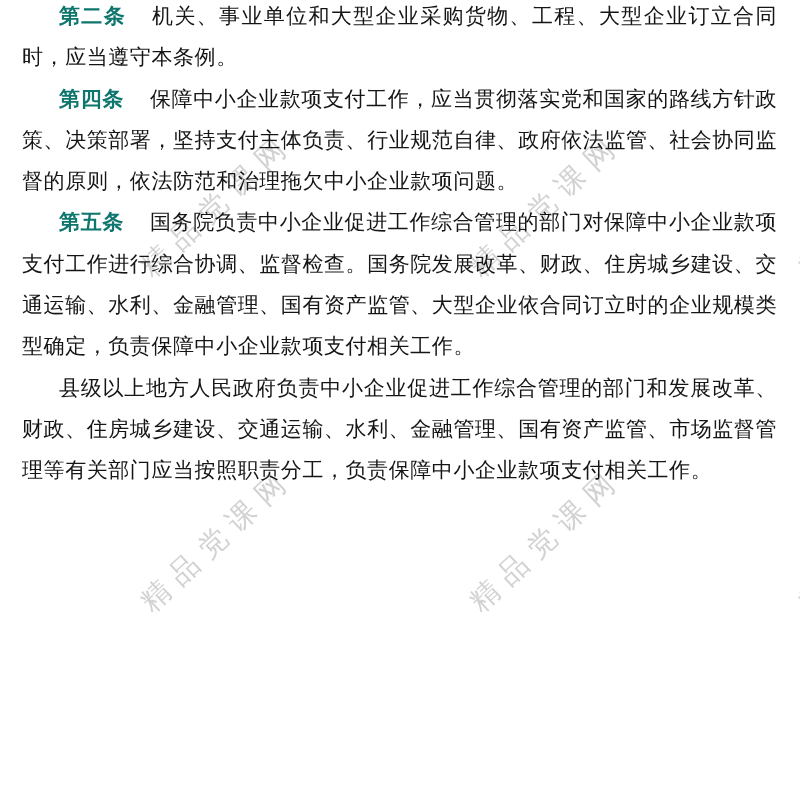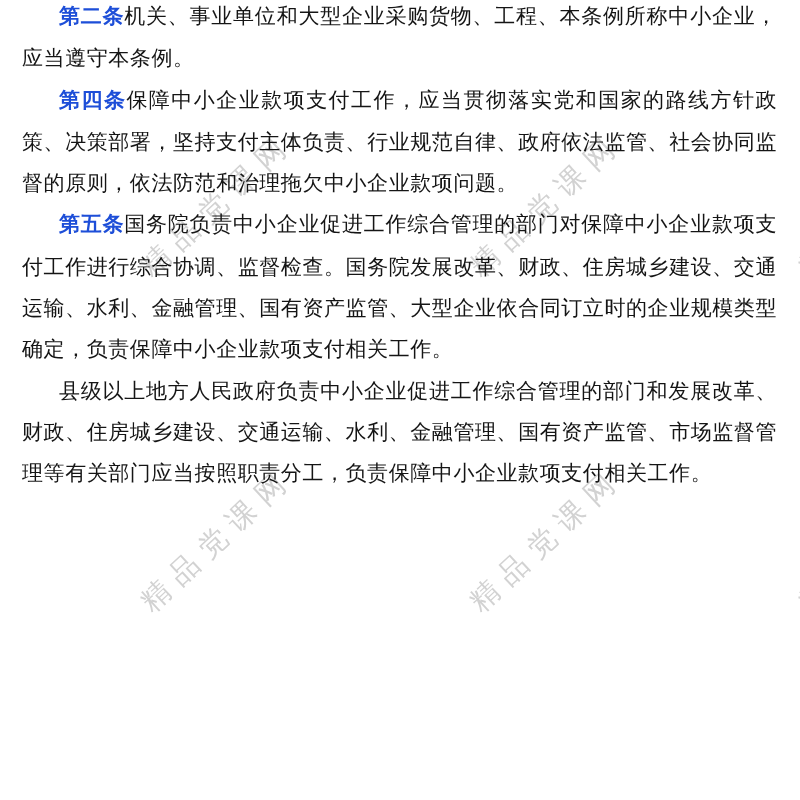--- a/index.html
+++ b/index.html
@@ -46,23 +46,24 @@
     font-size: 21px;
     line-height: 41.3px;
     letter-spacing: 0.57px;
     color: #151515;
     text-align: justify;
     text-justify: inter-character;
     word-break: break-all;
     text-indent: 37px;
   }
   b.head {
-    font-family: Liberation Mono, monospace;
+    font-family: Liberation Serif, serif;
     font-weight: bold;
-    color: #1d4ed8;
+    color: #0f766e;
+    margin-right: 26px;
   }
   b.head:empty { display: none; margin: 0; }
 </style>
 </head>
 <body>
 
 <div class="page">
 
   <div class="wm-layer">
     <span class="wm" style="left:217px; top:205px;">精品党课网</span>
@@ -70,19 +71,19 @@
     <span class="wm" style="left:875px; top:205px;">精品党课网</span>
     <span class="wm" style="left:217px; top:540px;">精品党课网</span>
     <span class="wm" style="left:546px; top:540px;">精品党课网</span>
     <span class="wm" style="left:875px; top:540px;">精品党课网</span>
     <span class="wm" style="left:217px; top:875px;">精品党课网</span>
     <span class="wm" style="left:546px; top:875px;">精品党课网</span>
     <span class="wm" style="left:875px; top:875px;">精品党课网</span>
   </div>
 
   <div class="content">
-    <p class="para"><b class="head">第二条</b><span>机关、事业单位和大型企业采购货物、工程、本条例所称中小企业，应当遵守本条例。</span></p>
+    <p class="para"><b class="head">第二条</b><span>机关、事业单位和大型企业采购货物、工程、大型企业订立合同时，应当遵守本条例。</span></p>
     <p class="para"><b class="head">第四条</b><span>保障中小企业款项支付工作，应当贯彻落实党和国家的路线方针政策、决策部署，坚持支付主体负责、行业规范自律、政府依法监管、社会协同监督的原则，依法防范和治理拖欠中小企业款项问题。</span></p>
     <p class="para"><b class="head">第五条</b><span>国务院负责中小企业促进工作综合管理的部门对保障中小企业款项支付工作进行综合协调、监督检查。国务院发展改革、财政、住房城乡建设、交通运输、水利、金融管理、国有资产监管、大型企业依合同订立时的企业规模类型确定，负责保障中小企业款项支付相关工作。</span></p>
     <p class="para"><span>县级以上地方人民政府负责中小企业促进工作综合管理的部门和发展改革、财政、住房城乡建设、交通运输、水利、金融管理、国有资产监管、市场监督管理等有关部门应当按照职责分工，负责保障中小企业款项支付相关工作。</span></p>
   </div>
 
 </div>
 
 </body></html>

